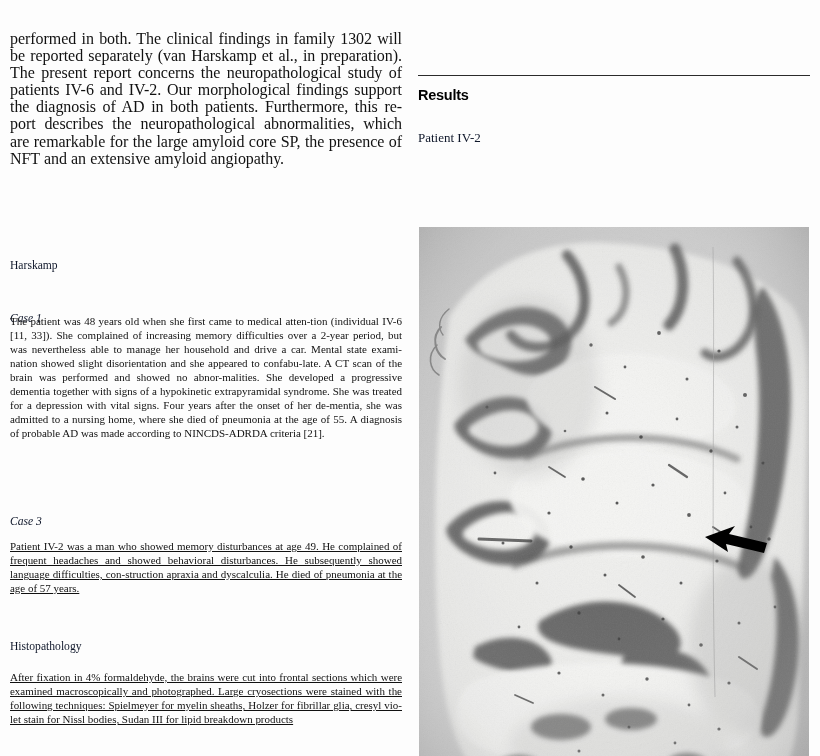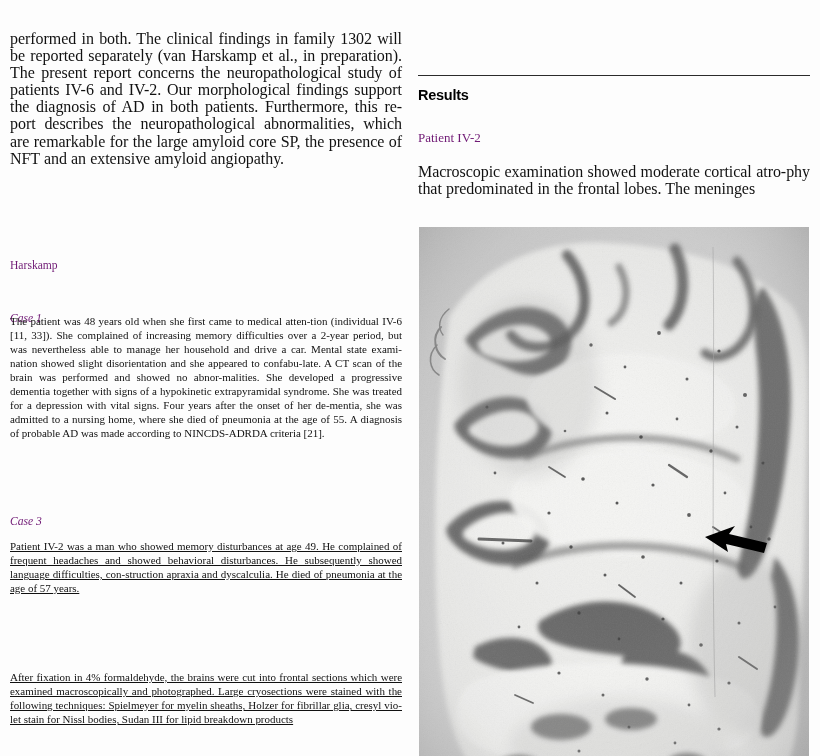--- a/index.html
+++ b/index.html
@@ -96,21 +96,21 @@
     line-height: 16px;
   }
 
   
   .sub-head {
     position: absolute;
     left: 0;
     width: 392px;
     font-size: 11.6px;
     line-height: 14px;
-    color: #701a75;
+    color: #0f172a;
     font-family: Liberation Serif, serif;
   }
   .sub-head.italic {
     font-style: italic;
   }
 
   
   .body-sm {
     position: absolute;
     left: 0;
@@ -157,36 +157,36 @@
     <div class="sub-head" style="top:259px;">Harskamp</div>
 
     <div class="sub-head italic" style="top:290px;margin-top:22px;">Case 1</div>
 
     <p class="body-sm" style="top:314px;">The patient was 48 years old when she first came to medical atten-tion (individual IV-6 [11, 33]). She complained of increasing memory difficulties over a 2-year period, but was nevertheless able to manage her household and drive a car. Mental state exami-nation showed slight disorientation and she appeared to confabu-late. A CT scan of the brain was performed and showed no abnor-malities. She developed a progressive dementia together with signs of a hypokinetic extrapyramidal syndrome. She was treated for a depression with vital signs. Four years after the onset of her de-mentia, she was admitted to a nursing home, where she died of pneumonia at the age of 55. A diagnosis of probable AD was made according to NINCDS-ADRDA criteria [21].</p>
 
     <div class="sub-head italic" style="top:515px;">Case 3</div>
 
     <p class="body-sm" style="top:539px;text-decoration:underline;">Patient IV-2 was a man who showed memory disturbances at age 49. He complained of frequent headaches and showed behavioral disturbances. He subsequently showed language difficulties, con-struction apraxia and dyscalculia. He died of pneumonia at the age of 57 years.</p>
 
+    <div class="sub-head" style="top:640px;">Histopathology</div>
 
     <p class="body-sm" style="top:670px;text-decoration:underline;">After fixation in 4% formaldehyde, the brains were cut into frontal sections which were examined macroscopically and photographed. Large cryosections were stained with the following techniques: Spielmeyer for myelin sheaths, Holzer for fibrillar glia, cresyl vio-let stain for Nissl bodies, Sudan III for lipid breakdown products</p>
 
     <div class="last-line-fade"></div>
   </div>
 
   <div class="col-right">
 
     <div class="section-head" style="top:31px;">
       <div class="rule"></div>
       <div class="head-text">Results</div>
     </div>
 
     <div class="sub-head" style="top:86px;font-size:13px;line-height:16px;">Patient IV-2</div>
 
-    <p class="intro" style="top:119px;">Macroscopic examination showed moderate cortical atro-phy that predominated in the frontal lobes. The meninges</p>
 
     <div class="figure">
       <svg class="brain-svg" viewBox="0 0 390 556" preserveAspectRatio="none">
         <defs>
 
           <filter id="grain" x="0" y="0" width="100%" height="100%">
             <feTurbulence type="fractalNoise" baseFrequency="0.85" numOctaves="3" seed="7" result="n"></feTurbulence>
             <feColorMatrix in="n" type="saturate" values="0"></feColorMatrix>
             <feComponentTransfer>
               <feFuncA type="linear" slope="0.16"></feFuncA>

